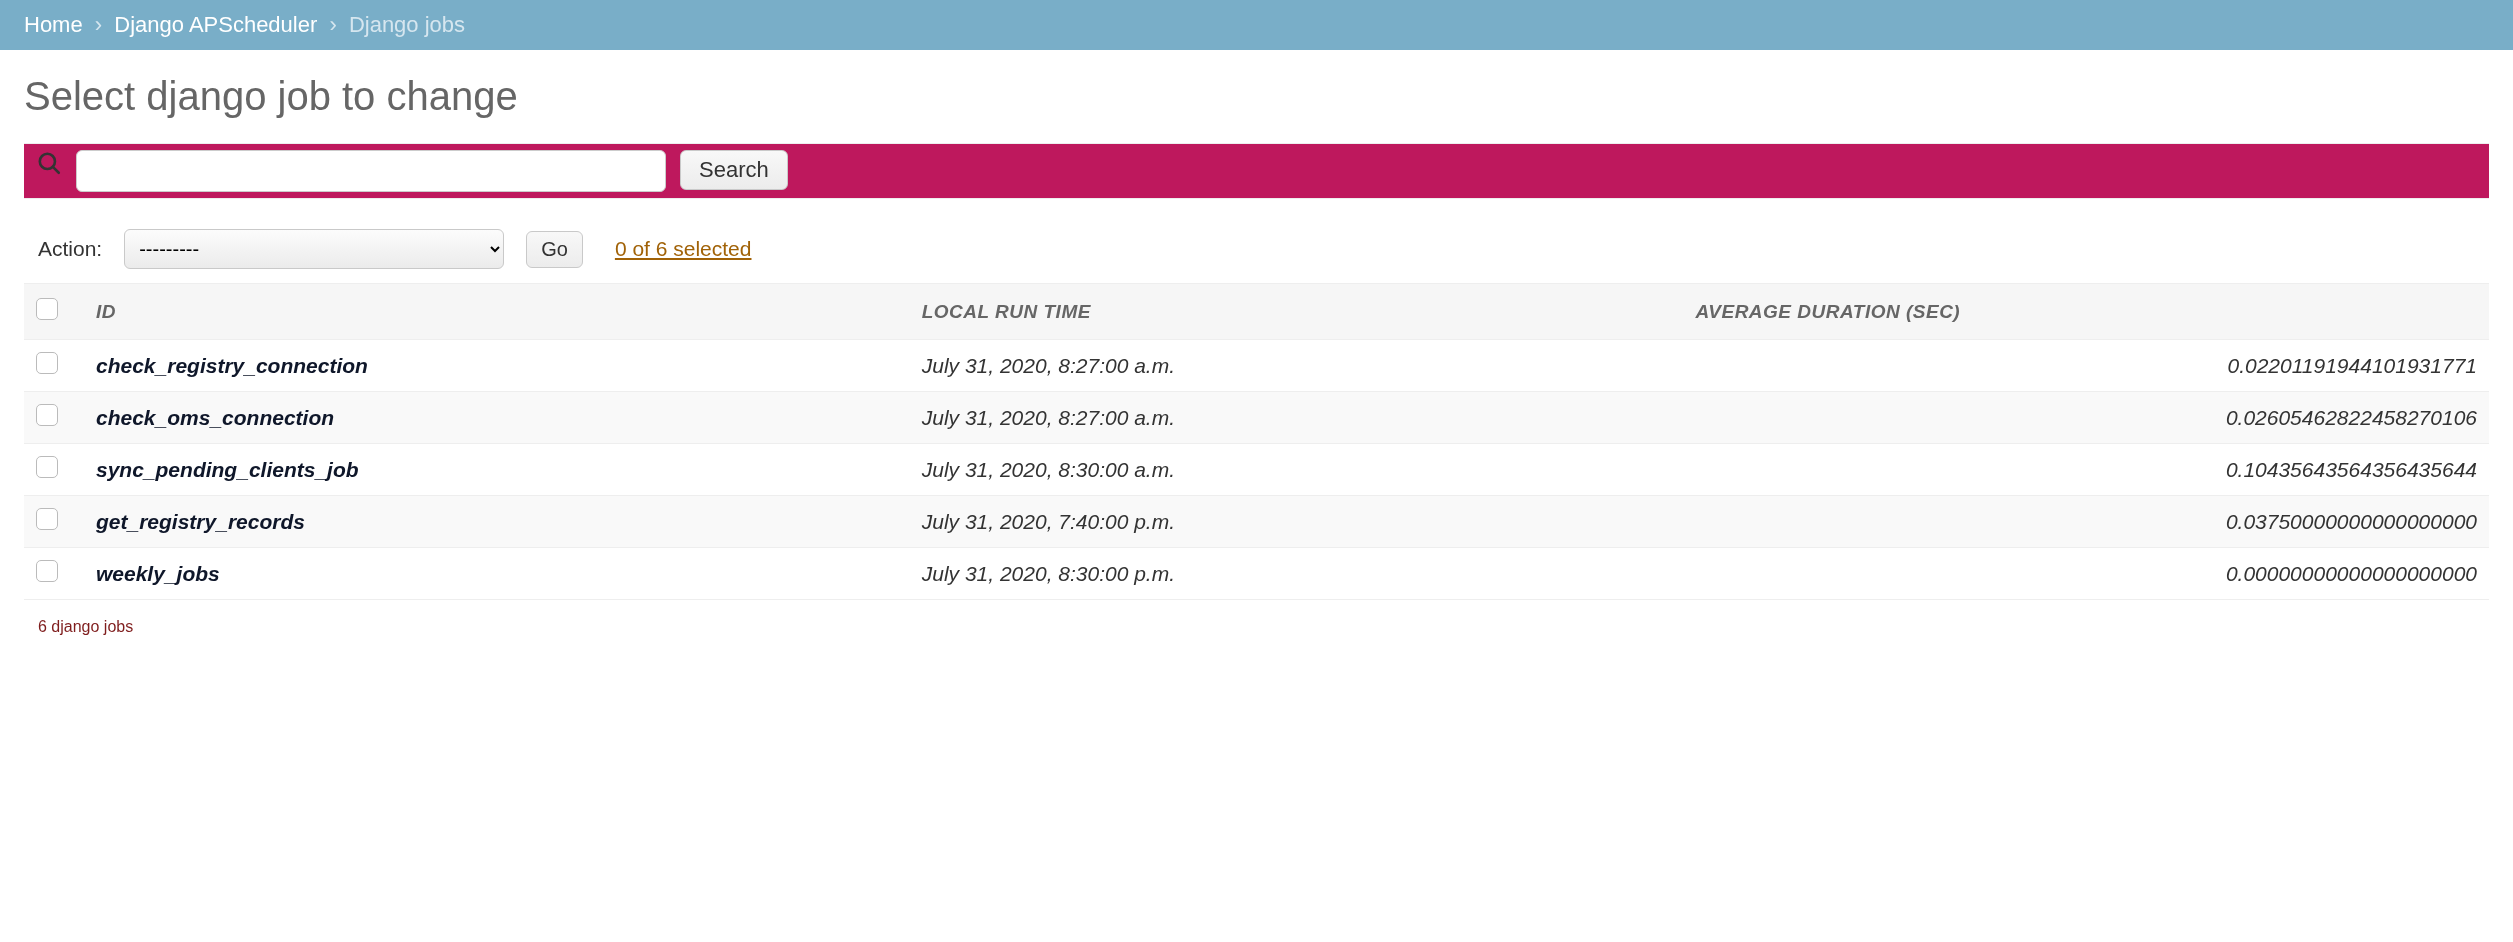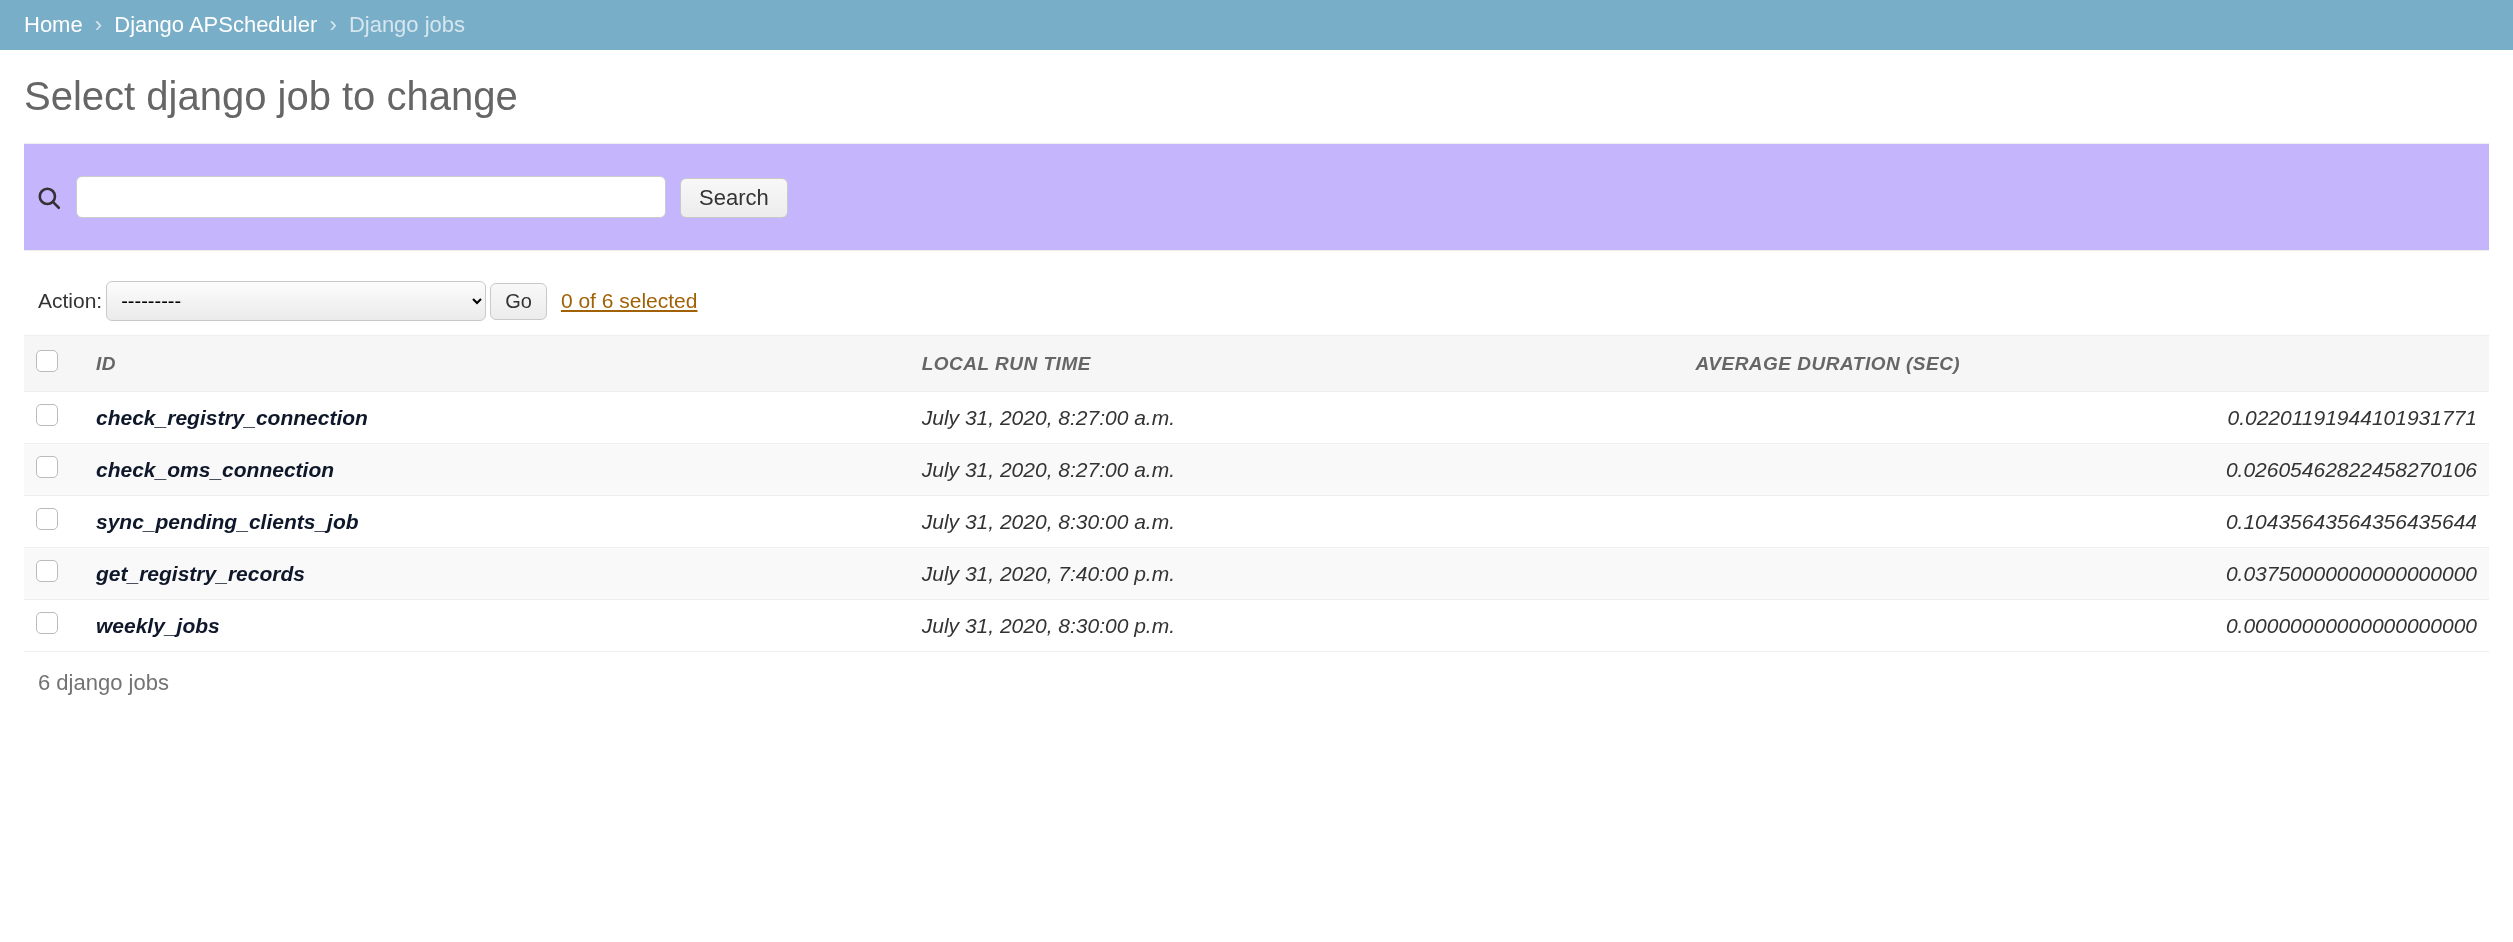--- a/index.html
+++ b/index.html
@@ -25,27 +25,27 @@
 
   h1.page-title {
     font-size: 40px;
     font-weight: 400;
     color: #666;
     margin-bottom: 24px;
   }
 
   
   .toolbar {
-    background: #c4b5fd;
+    background: #be185d;
     border: 1px solid #eee;
     border-left: none;
     border-right: none;
-    padding: 32px 12px;
+    padding: 6px 12px;
     display: flex;
-    align-items: flex-end;
+    align-items: flex-start;
     gap: 14px;
     margin-bottom: 30px;
   }
   .search-icon {
     font-size: 26px;
     color: #333;
   }
   .search-input {
     width: 590px;
     height: 42px;
@@ -62,21 +62,21 @@
     font-size: 22px;
     color: #333;
     padding: 6px 18px;
     cursor: pointer;
   }
 
   
   .actions {
     display: flex;
     align-items: center;
-    gap: 4px;
+    gap: 22px;
     padding: 0 14px 14px;
     font-size: 21px;
     color: #555;
   }
   .actions .label { color: #333; }
   .action-select {
     width: 380px;
     height: 40px;
     border: 1px solid #c9c9c9;
     border-radius: 6px;
@@ -126,22 +126,22 @@
     height: 22px;
     border: 1.5px solid #bbb;
     border-radius: 5px;
     display: inline-block;
     background: #fff;
     cursor: pointer;
   }
 
   .paginator {
     padding: 18px 14px;
-    color: #737373;
-    font-size: 22px;
+    color: #7f1d1d;
+    font-size: 16px;
   }
 </style>
 </head>
 <body>
 
 <div class="breadcrumbs">
   <a href="#">Home</a>
   <span class="sep">›</span>
   <a href="#">Django APScheduler</a>
   <span class="sep">›</span>

